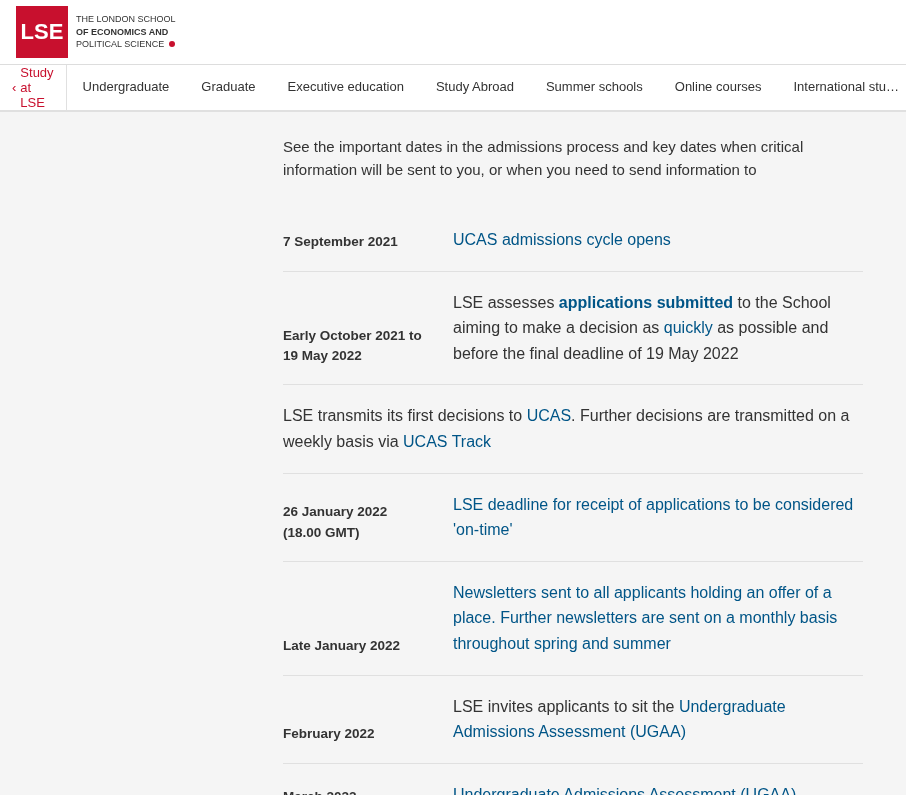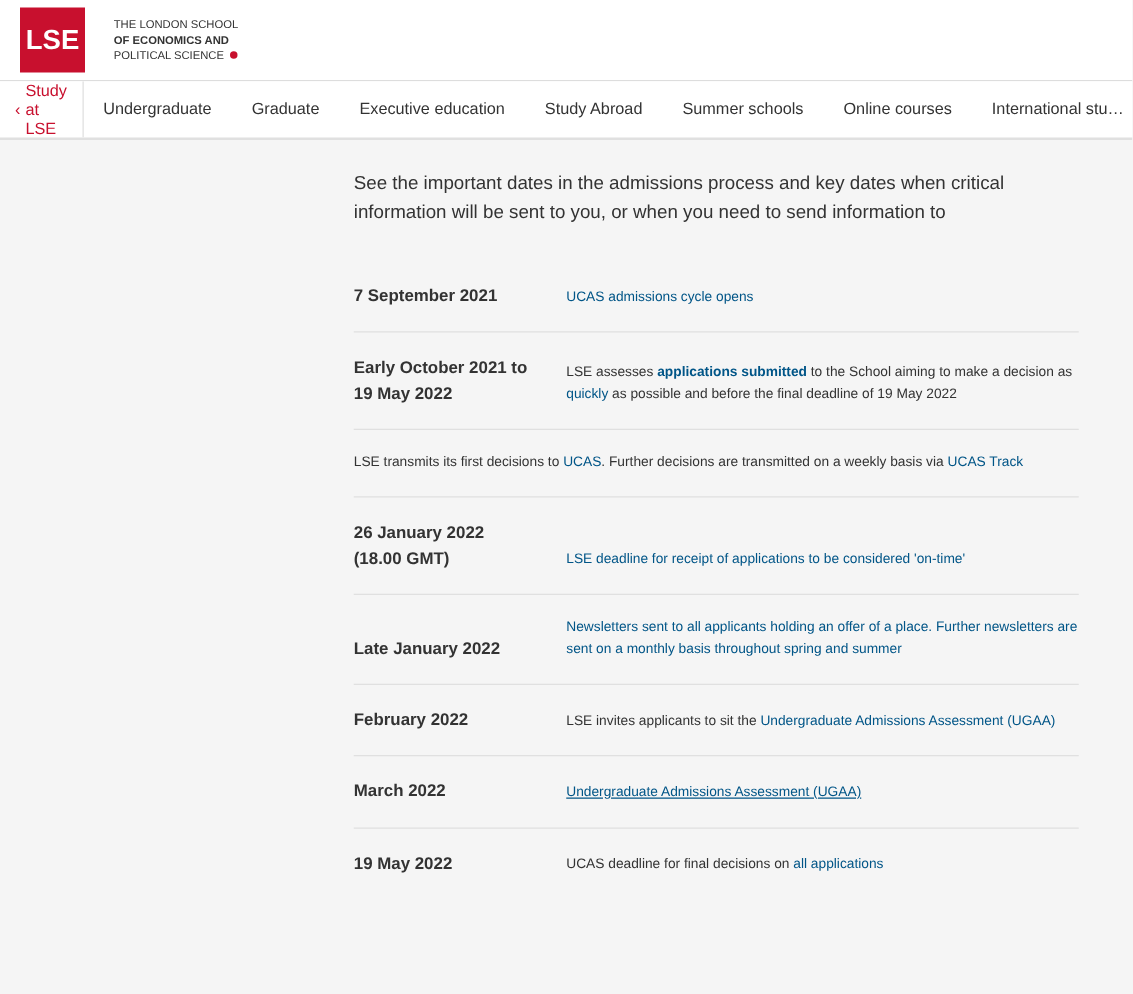--- a/index.html
+++ b/index.html
@@ -10,21 +10,21 @@
       background: white;
       display: flex;
       align-items: center;
       padding: 0 16px;
       height: 65px;
       border-bottom: 1px solid #ddd;
     }
     .logo-container {
       display: flex;
       align-items: center;
-      gap: 23px;
+      gap: 8px;
       margin-right: 24px;
     }
     .logo-box {
       background: #c8102e;
       color: white;
       font-weight: bold;
       font-size: 22px;
       width: 52px;
       height: 52px;
       display: flex;
@@ -115,21 +115,21 @@
       min-width: 150px;
       max-width: 150px;
       font-size: 13.5px;
       color: #333;
       font-weight: bold;
       line-height: 1.5;
       padding-right: 10px;
     }
     .desc-col {
       flex: 1;
-      font-size: 11px;
+      font-size: 16px;
       color: #005587;
       line-height: 1.6;
     }
     .desc-col a {
       color: #005587;
       text-decoration: none;
     }
   </style>
 </head>
 <body>

